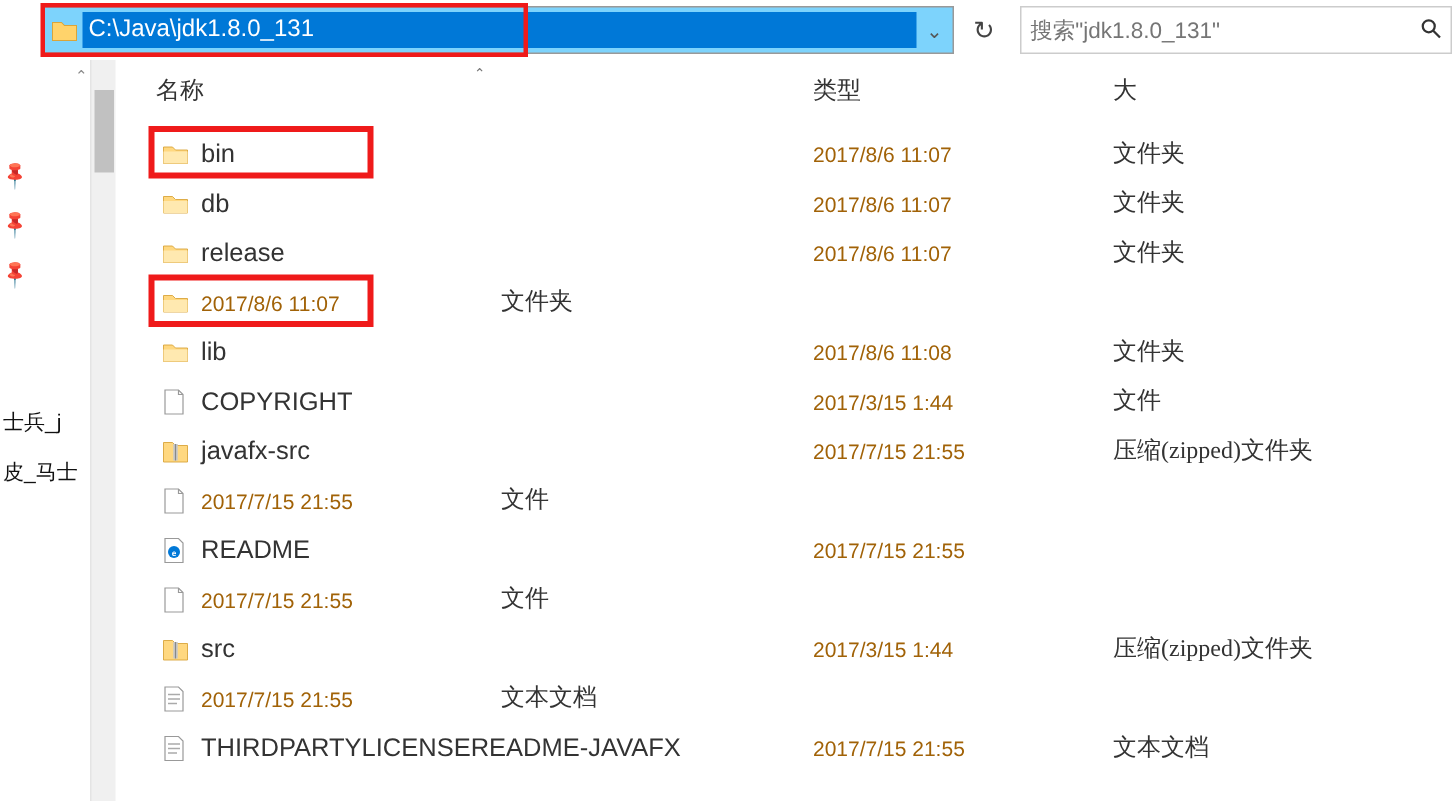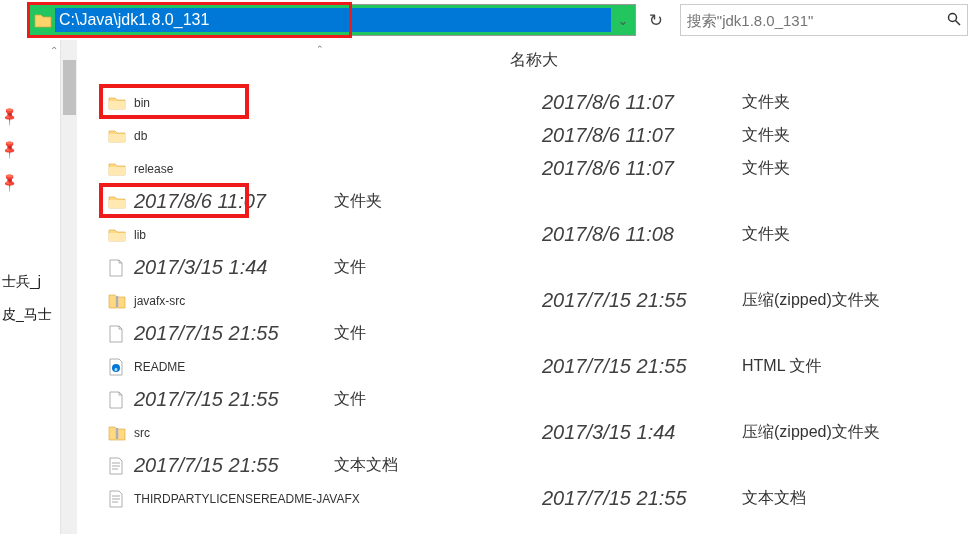--- a/index.html
+++ b/index.html
@@ -18,21 +18,21 @@
       padding: 4px 0;
       gap: 6px;
     }
     .address-wrapper {
       position: relative;
       width: 612px;
       height: 32px;
       border: 1px solid #999;
       display: flex;
       align-items: center;
-      background: #22c55e;
+      background: #7dd3fc;
       margin-left: 28px;
     }
     .address-highlight {
       position: absolute;
       left: -2px;
       top: -3px;
       width: 325px;
       height: 36px;
       border: 3px solid #ef1a1a;
       pointer-events: none;
@@ -144,21 +144,21 @@
     .main-panel {
       flex: 1;
       padding-left: 25px;
     }
     .column-headers {
       display: flex;
       padding: 10px 0 15px 0;
       color: #333;
       font-size: 16px;
     }
-    .col-name { width: 440px; padding-left: 2px; text-align: right; }
+    .col-name { width: 440px; padding-left: 2px; }
     .col-date { width: 200px; }
     .col-type { width: 200px; }
     .col-size { width: 40px; }
     .sort-indicator {
       position: absolute;
       left: 316px;
       top: 44px;
       color: #777;
       font-size: 9px;
     }
@@ -168,23 +168,23 @@
       height: 33px;
       position: relative;
     }
     .file-icon-cell {
       width: 32px;
       display: flex;
       align-items: center;
       justify-content: flex-start;
       padding-left: 6px;
     }
-    .file-name { width: 408px; font-size: 12px; }
-    .file-date { width: 200px; color: #404040; font-size: 20px; font-style: italic; }
-    .file-type { width: 200px; color: #333; font-size: 16px; }
+    .file-name { width: 408px; font-size: 17px; }
+    .file-date { width: 200px; color: #a16207; font-size: 14px; }
+    .file-type { width: 200px; color: #333; font-size: 16px; font-family: Liberation Serif, serif; }
     .row-highlight {
       position: absolute;
       left: -3px;
       top: -2px;
       width: 150px;
       height: 35px;
       border: 4px solid #ef1a1a;
       pointer-events: none;
     }
     .icon-folder { width:18px; height:14px; }
@@ -250,20 +250,21 @@
         </div>
       </div>
   </div>
   <div class="scrollbar-v">
     <div class="scrollbar-thumb"></div>
   </div>
   <div class="main-panel">
     <span class="sort-indicator">⌃</span>
     <div class="column-headers">
       <div class="col-name">名称</div>
+      <div class="col-type">类型</div>
       <div class="col-size">大</div>
     </div>
     <div id="file-list">
         <div class="file-row">
           <div class="row-highlight"></div>
           <span class="file-icon-cell">
             <svg class="icon-folder" viewBox="0 0 18 14">
               <path d="M1 2 h6 l2 2 h8 v9 h-16 z" fill="#ffd880" stroke="#d9a53a" stroke-width="0.6"></path>
               <path d="M1 5 h16 v8 h-16 z" fill="#ffe9b0"></path>
             </svg>
@@ -316,20 +317,21 @@
           <span class="file-date">2017/8/6 11:08</span>
           <span class="file-type">文件夹</span>
         </div>
         <div class="file-row">
           <span class="file-icon-cell">
             <svg class="icon-file" viewBox="0 0 16 18">
               <path d="M2 1 h9 l3 3 v13 h-12 z" fill="#fff" stroke="#999" stroke-width="0.8"></path>
               <path d="M11 1 v3 h3" fill="none" stroke="#999" stroke-width="0.8"></path>
             </svg>
           </span>
+          <span class="file-name">COPYRIGHT</span>
           <span class="file-date">2017/3/15 1:44</span>
           <span class="file-type">文件</span>
         </div>
         <div class="file-row">
           <span class="file-icon-cell">
             <svg class="icon-zip" viewBox="0 0 18 16">
               <path d="M1 2 h6 l2 2 h8 v11 h-16 z" fill="#ffd880" stroke="#d9a53a" stroke-width="0.6"></path>
               <rect x="7.5" y="3" width="3" height="11" fill="#c9c9c9"></rect>
               <line x1="9" y1="3" x2="9" y2="14" stroke="#888" stroke-width="0.8"></line>
             </svg>
@@ -351,21 +353,20 @@
         <div class="file-row">
           <span class="file-icon-cell">
             <svg class="icon-file" viewBox="0 0 16 18">
               <path d="M2 1 h9 l3 3 v13 h-12 z" fill="#fff" stroke="#999" stroke-width="0.8"></path>
               <circle cx="8" cy="10" r="4" fill="#0078d7"></circle>
               <text x="8" y="12.5" font-size="5.5" fill="#fff" text-anchor="middle" font-weight="bold">e</text>
             </svg>
           </span>
           <span class="file-name">README</span>
           <span class="file-date">2017/7/15 21:55</span>
-          <span class="file-type">HTML 文件</span>
         </div>
         <div class="file-row">
           <span class="file-icon-cell">
             <svg class="icon-file" viewBox="0 0 16 18">
               <path d="M2 1 h9 l3 3 v13 h-12 z" fill="#fff" stroke="#999" stroke-width="0.8"></path>
               <path d="M11 1 v3 h3" fill="none" stroke="#999" stroke-width="0.8"></path>
             </svg>
           </span>
           <span class="file-date">2017/7/15 21:55</span>
           <span class="file-type">文件</span>

